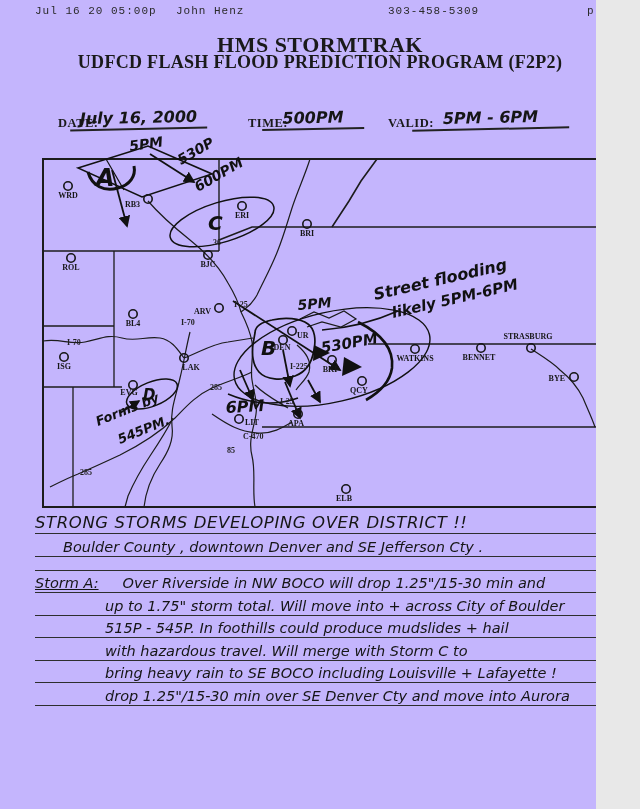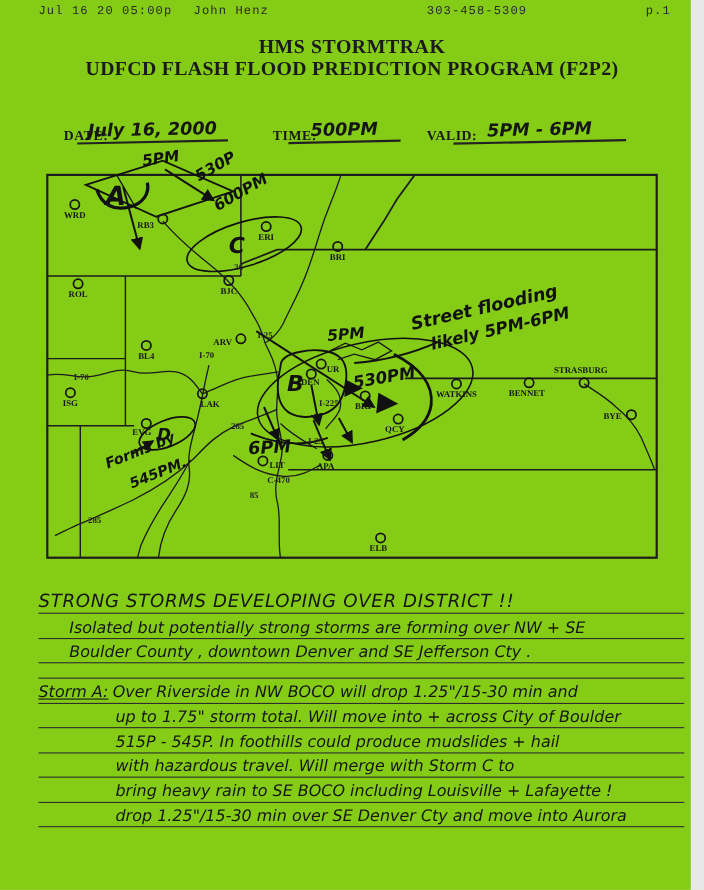--- a/index.html
+++ b/index.html
@@ -1,43 +1,43 @@
 <!DOCTYPE html>
 <html><head>
 <meta charset="utf-8">
 <style>
   html,body{margin:0;padding:0;background:#e8e8e8;}
-  #page{position:relative;width:596px;height:809px;background:#84cc16;overflow:hidden;
-        font-family:"Liberation Serif",serif;color:#1a1a1a;padding-left:32px;}
+  #page{position:relative;width:596px;height:809px;background:#c4b5fd;overflow:hidden;
+        font-family:"Liberation Serif",serif;color:#1a1a1a;}
   
   .faxrow{position:absolute;top:5px;left:0;width:640px;height:16px;
           font-family:"Liberation Mono",monospace;font-size:11px;color:#2a2a2a;letter-spacing:1px;}
   .faxrow span{position:absolute;white-space:nowrap;}
   
   .title{position:absolute;top:32px;left:0;width:640px;text-align:center;
-         font-weight:bold;font-size:18px;letter-spacing:.5px;}
+         font-weight:bold;font-size:22px;letter-spacing:.5px;}
   .subtitle{position:absolute;top:52px;left:0;width:640px;text-align:center;
             font-weight:bold;font-size:18px;letter-spacing:.3px;}
   .orgline{position:absolute;top:84px;left:0;width:640px;text-align:center;
            font-weight:bold;font-size:12.5px;letter-spacing:.3px;white-space:nowrap;}
   
   .formrow{position:absolute;top:108px;left:0;width:640px;height:32px;font-size:12.5px;font-weight:bold;}
   .formrow .lbl{position:absolute;top:8px;letter-spacing:.5px;margin-left:20px;}
   .hand{font-family:"DejaVu Sans",sans-serif;font-style:italic;color:#161616;}
   .formval{position:absolute;top:0px;font-size:16px;border-bottom:2px solid #222;
            text-align:center;transform:rotate(-1.2deg);padding:0 6px 1px 6px;}
   
   #notes{position:absolute;top:508px;left:35px;width:587px;}
   .nline{position:relative;border-bottom:1.6px solid #2e2e2e;font-size:14.5px;
          white-space:nowrap;overflow:visible;}
   .nline .txt{position:absolute;bottom:1px;left:0;}
-  .nline.headline{height:25px;font-size:16.5px;letter-spacing:.6px;text-decoration:underline;margin-top:24px;}
+  .nline.headline{height:25px;font-size:16.5px;letter-spacing:.6px;text-decoration:underline;}
   .nline.norm{height:21.5px;}
   .nline.blank{height:13px;}
-  .nline .slabel{text-decoration:underline;margin-right:4px;}
+  .nline .slabel{text-decoration:underline;margin-right:24px;}
   .ind1 .txt{left:28px;}
   .ind2 .txt{left:70px;}
   svg{position:absolute;top:0;left:0;}
   svg text{font-style:normal;}
   .stn{font-family:"Liberation Serif",serif;font-weight:bold;fill:#161616;}
   .road{font-family:"Liberation Serif",serif;font-weight:bold;fill:#222;}
   .ann{font-family:"DejaVu Sans",sans-serif;font-style:italic;font-weight:bold;fill:#111;}
 </style>
 </head>
 <body>
@@ -205,23 +205,20 @@
         <text x="208" y="230" font-size="20" class="ann">C</text>
         <text x="143" y="400" font-size="15" class="ann">D</text>
       </g>
   </svg>
 
   <div id="notes" class="hand">
       <div class="nline headline">
         <span class="txt">STRONG STORMS DEVELOPING OVER DISTRICT !!</span>
       </div>
       <div class="nline norm ind1">
-        <span class="txt">Isolated but potentially strong storms are forming over NW + SE</span>
-      </div>
-      <div class="nline norm ind1">
         <span class="txt">Boulder County , downtown Denver and SE Jefferson Cty .</span>
       </div>
       <div class="nline blank"></div>
       <div class="nline norm ">
         <span class="txt"><span class="slabel">Storm A:</span>Over Riverside in NW BOCO will drop 1.25"/15-30 min and</span>
       </div>
       <div class="nline norm ind2">
         <span class="txt">up to 1.75" storm total. Will move into + across City of Boulder</span>
       </div>
       <div class="nline norm ind2">

